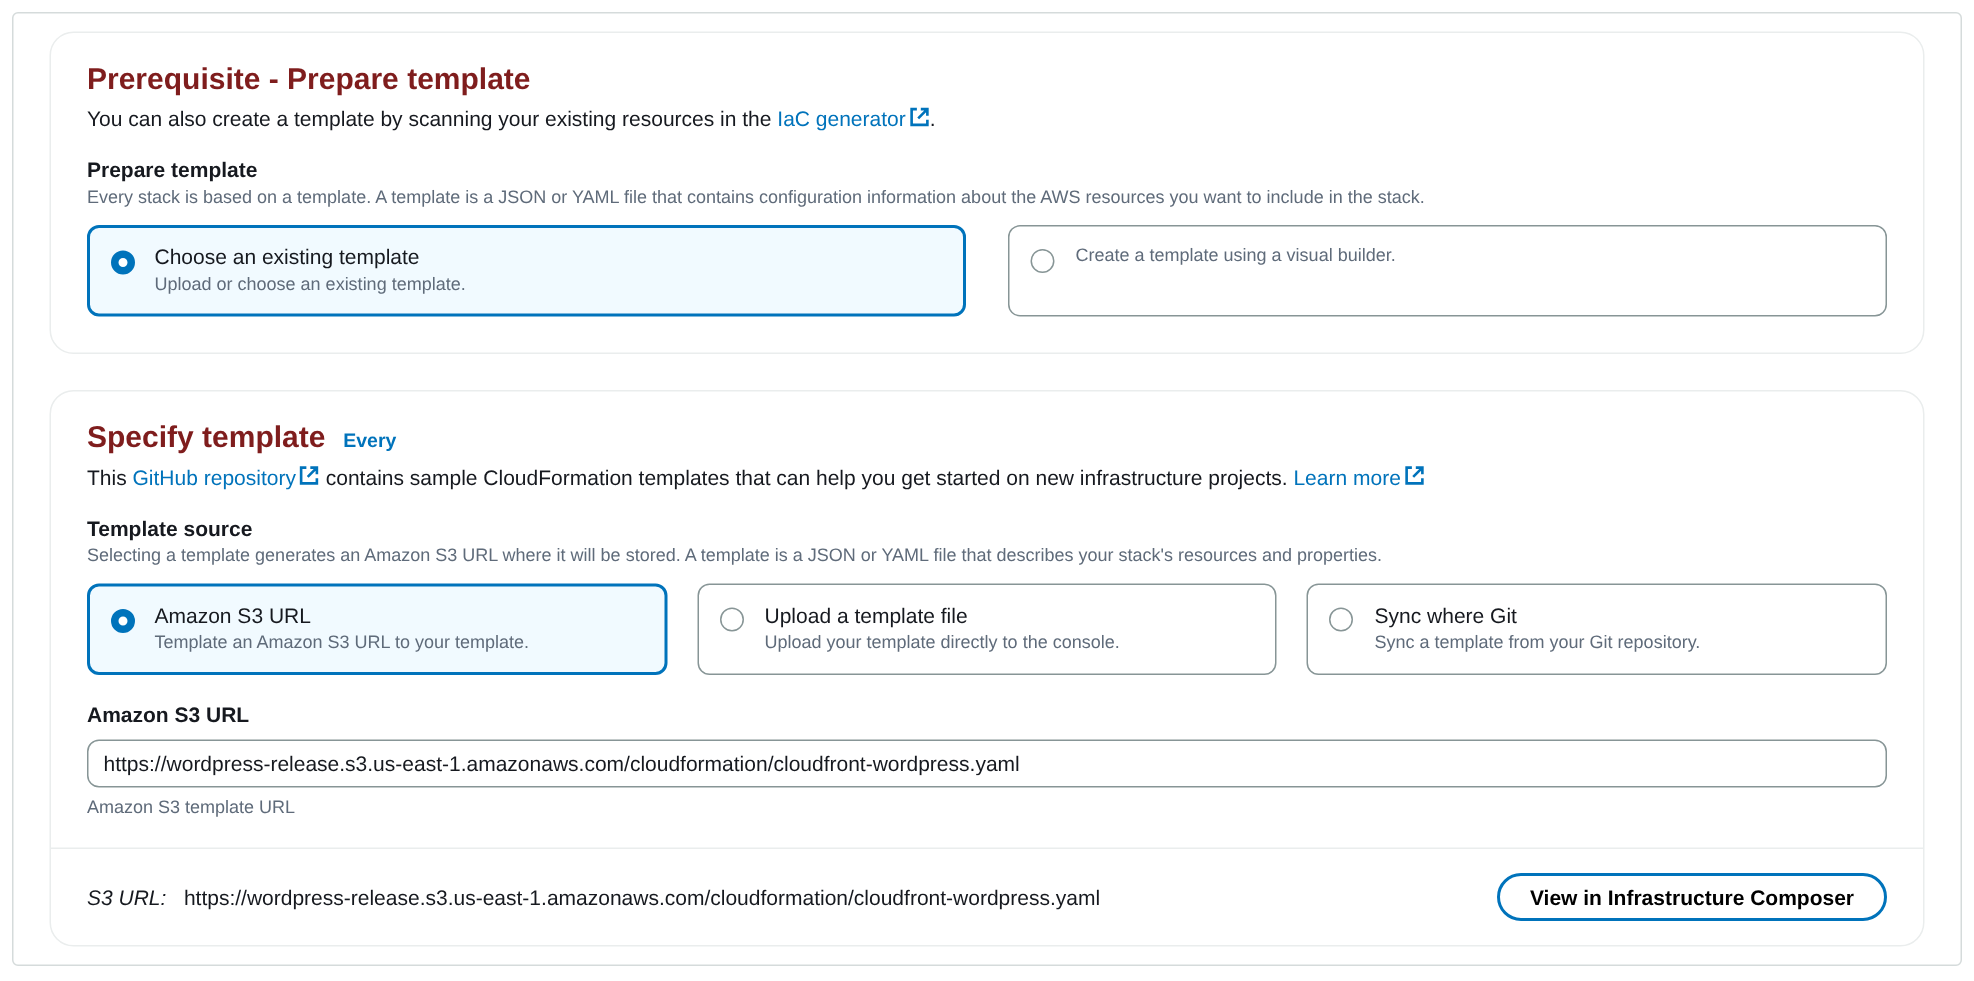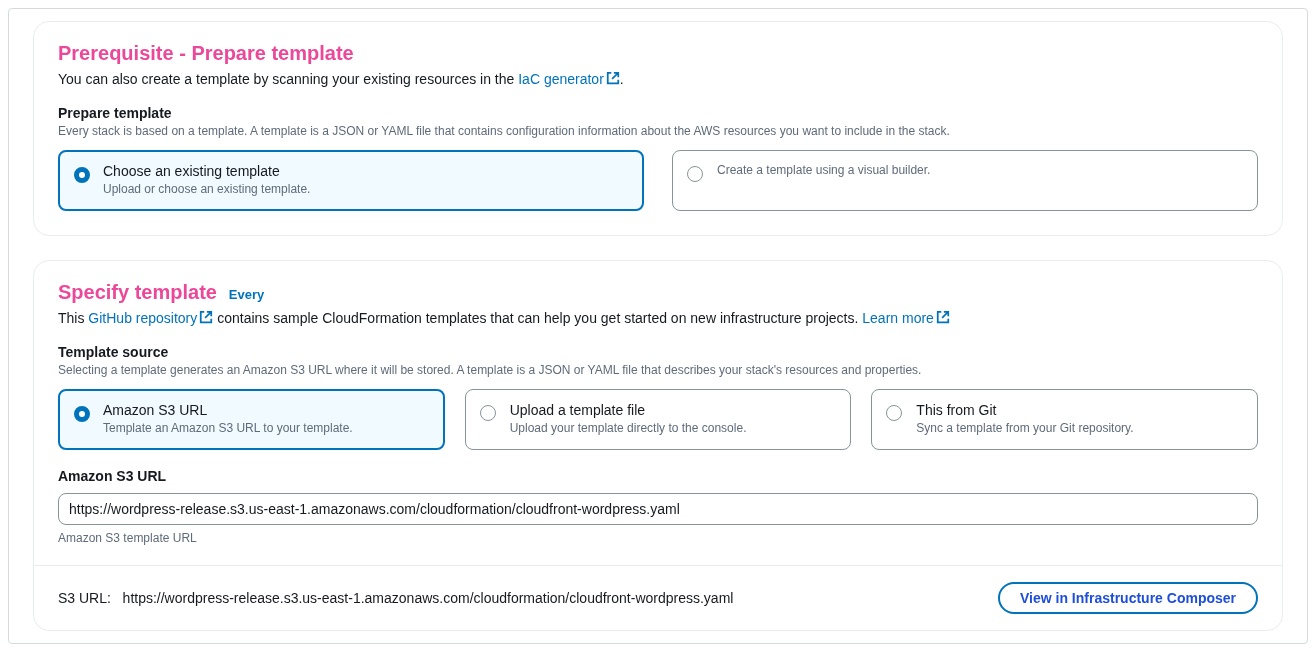--- a/index.html
+++ b/index.html
@@ -29,21 +29,21 @@
     .panel:first-child {
       margin-top: 12px;
     }
     .panel + .panel {
       margin-top: 24px;
       margin-bottom: 12px;
     }
     .panel-title {
       font-size: 20px;
       font-weight: 700;
-      color: #ec4899;
+      color: #7f1d1d;
       margin-bottom: 6px;
       display: inline-block;
     }
     .info-link {
       font-size: 13px;
       font-weight: 700;
       color: #0073bb;
       margin-left: 8px;
       cursor: pointer;
       vertical-align: baseline;
@@ -149,24 +149,25 @@
       display: flex;
       align-items: center;
       justify-content: space-between;
     }
     .s3-url-text {
       font-size: 14px;
       color: #16191f;
     }
     .s3-url-label {
       font-weight: 400;
+      font-style: italic;
     }
     .btn-outline {
       border: 2px solid #0073bb;
-      color: #1d4ed8;
+      color: #000000;
       background: #ffffff;
       border-radius: 20px;
       padding: 6px 20px;
       font-size: 14px;
       font-weight: 700;
       cursor: pointer;
       font-family: inherit;
     }
   </style>
 </head>
@@ -220,21 +221,21 @@
         <div class="radio-title">Amazon S3 URL</div>
         <div class="radio-desc">Template an Amazon S3 URL to your template.</div>
       </div>
       <div class="radio-card">
         <div class="radio-circle"></div>
         <div class="radio-title">Upload a template file</div>
         <div class="radio-desc">Upload your template directly to the console.</div>
       </div>
       <div class="radio-card">
         <div class="radio-circle"></div>
-        <div class="radio-title">This from Git</div>
+        <div class="radio-title">Sync where Git</div>
         <div class="radio-desc">Sync a template from your Git repository.</div>
       </div>
     </div>
 
     <div class="section-heading">Amazon S3 URL</div>
     <div style="height:6px"></div>
     <input type="text" class="input-text" value="https://wordpress-release.s3.us-east-1.amazonaws.com/cloudformation/cloudfront-wordpress.yaml" style="">
     <div class="input-helper">Amazon S3 template URL</div>
 
     <div class="panel-footer">

